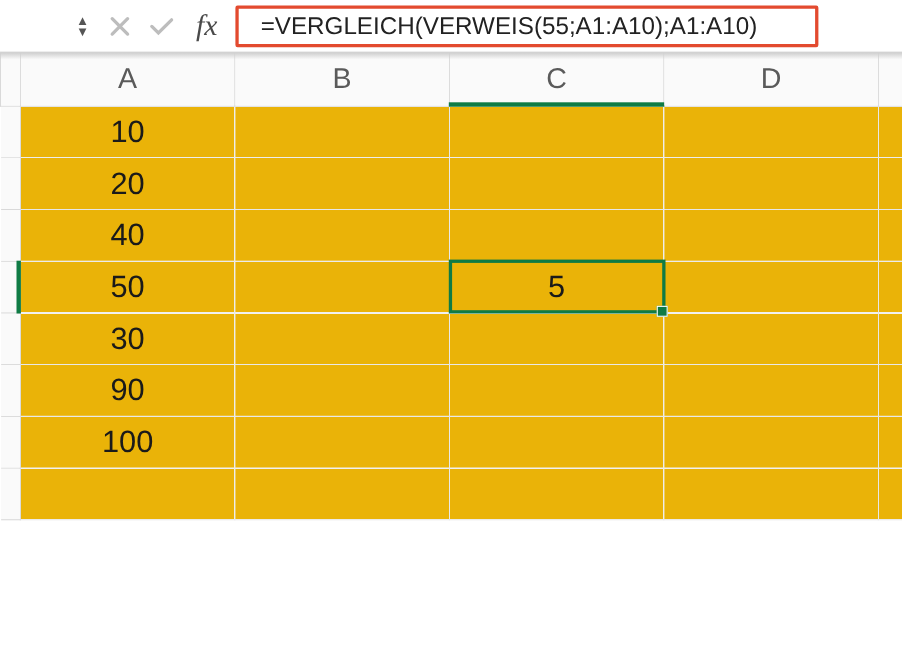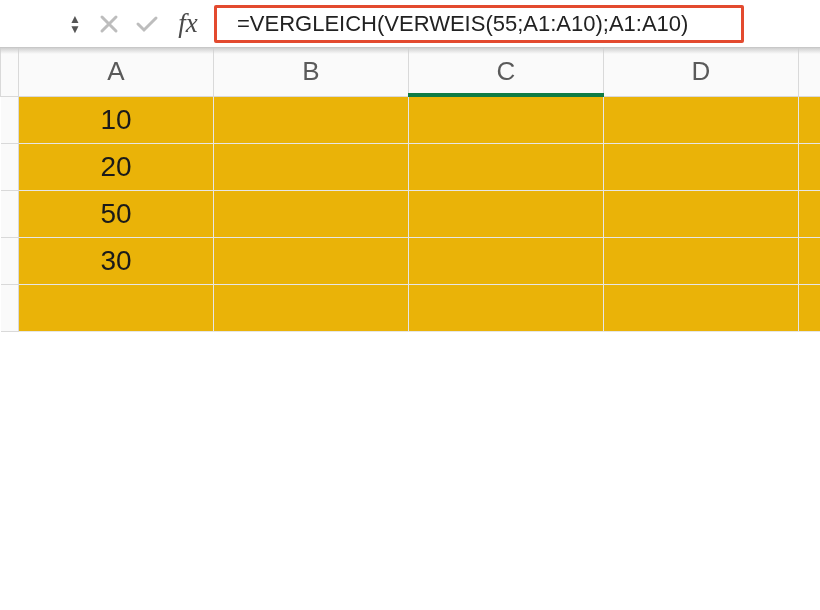--- a/index.html
+++ b/index.html
@@ -199,29 +199,53 @@
         <tr>
           <th class="row-head"></th>
           <td class="cell">20</td>
           <td class="cell"></td>
           <td class="cell"></td>
           <td class="cell"></td>
           <td class="cell" style="border-right: none;"></td>
         </tr>
         <tr>
           <th class="row-head"></th>
+          <td class="cell">40</td>
+          <td class="cell"></td>
+          <td class="cell"></td>
+          <td class="cell"></td>
+          <td class="cell" style="border-right: none;"></td>
+        </tr>
+        <tr>
+          <th class="row-head active"></th>
           <td class="cell">50</td>
           <td class="cell"></td>
-          <td class="cell"></td>
+          <td class="cell selected">5</td>
           <td class="cell"></td>
           <td class="cell" style="border-right: none;"></td>
         </tr>
         <tr>
           <th class="row-head"></th>
           <td class="cell">30</td>
+          <td class="cell"></td>
+          <td class="cell"></td>
+          <td class="cell"></td>
+          <td class="cell" style="border-right: none;"></td>
+        </tr>
+        <tr>
+          <th class="row-head"></th>
+          <td class="cell">90</td>
+          <td class="cell"></td>
+          <td class="cell"></td>
+          <td class="cell"></td>
+          <td class="cell" style="border-right: none;"></td>
+        </tr>
+        <tr>
+          <th class="row-head"></th>
+          <td class="cell">100</td>
           <td class="cell"></td>
           <td class="cell"></td>
           <td class="cell"></td>
           <td class="cell" style="border-right: none;"></td>
         </tr>
         <tr>
           <th class="row-head"></th>
           <td class="cell"></td>
           <td class="cell"></td>
           <td class="cell"></td>

